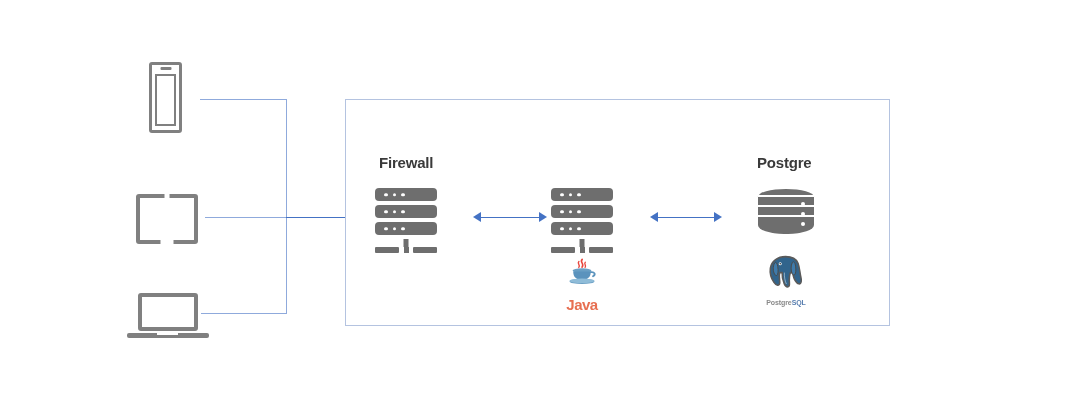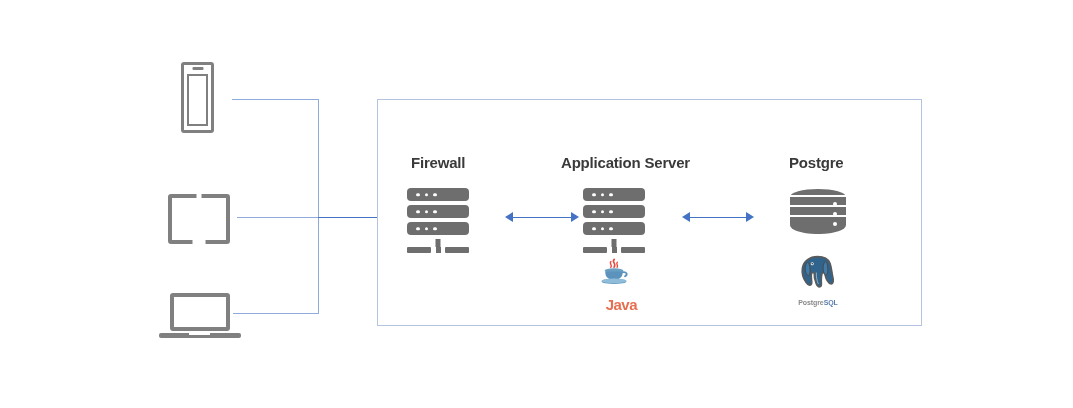--- a/index.html
+++ b/index.html
@@ -9,21 +9,20 @@
   }
   body {
     font-family: "Liberation Sans", sans-serif;
   }
   #canvas {
     position: relative;
     width: 928px;
     height: 408px;
     background: #ffffff;
     overflow: hidden;
-    margin-left: 32px;
   }
 
   
   .abs { position: absolute; }
 
   
   .device { position: absolute; }
 
   
   .phone {
@@ -208,21 +207,21 @@
   }
   .db-ring-dot {
     position: absolute;
     right: 9px; top: 5px;
     width: 4px; height: 4px;
     background: #ffffff;
     border-radius: 50%;
   }
 
   
-  .java-logo { position: absolute; width: 46px; text-align: right; }
+  .java-logo { position: absolute; width: 46px; text-align: center; }
   .java-word {
     font-family: "Liberation Sans", sans-serif;
     font-size: 15px;
     font-weight: bold;
     color: #e76f51;
     line-height: 1;
     margin-top: 1px;
     letter-spacing: -0.5px;
   }
 
@@ -302,21 +301,20 @@
         <div class="rack-base-dot"></div>
         <div class="rack-base-seg"></div>
       </div>
     </div>
   </div>
 
   <div class="wire-trunk" style="left:481px; top:217px; width:60px;"></div>
   <div class="arrow-left" style="left:473px; top:212px;"></div>
   <div class="arrow-right" style="left:539px; top:212px;"></div>
 
-  <div class="node-label" style="left:529px; top:154px;">Application Server</div>
 
   <div class="rack" style="left:551px; top:188px;">
     <div class="rack-unit">
       <div class="rack-dots">
         <div class="rack-dot"></div>
           <div class="rack-dot"></div>
           <div class="rack-dot"></div>
       </div>
     </div>
     <div class="rack-unit">

